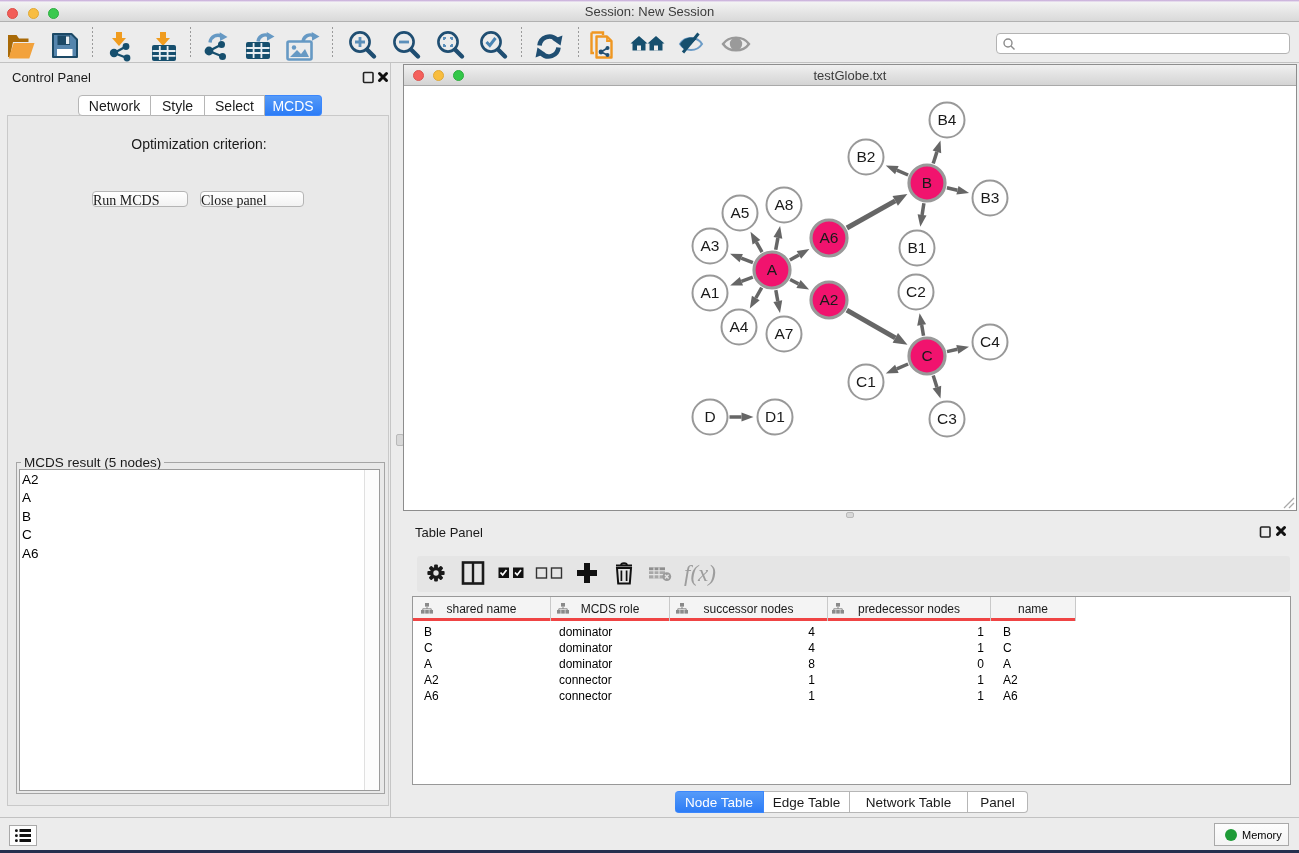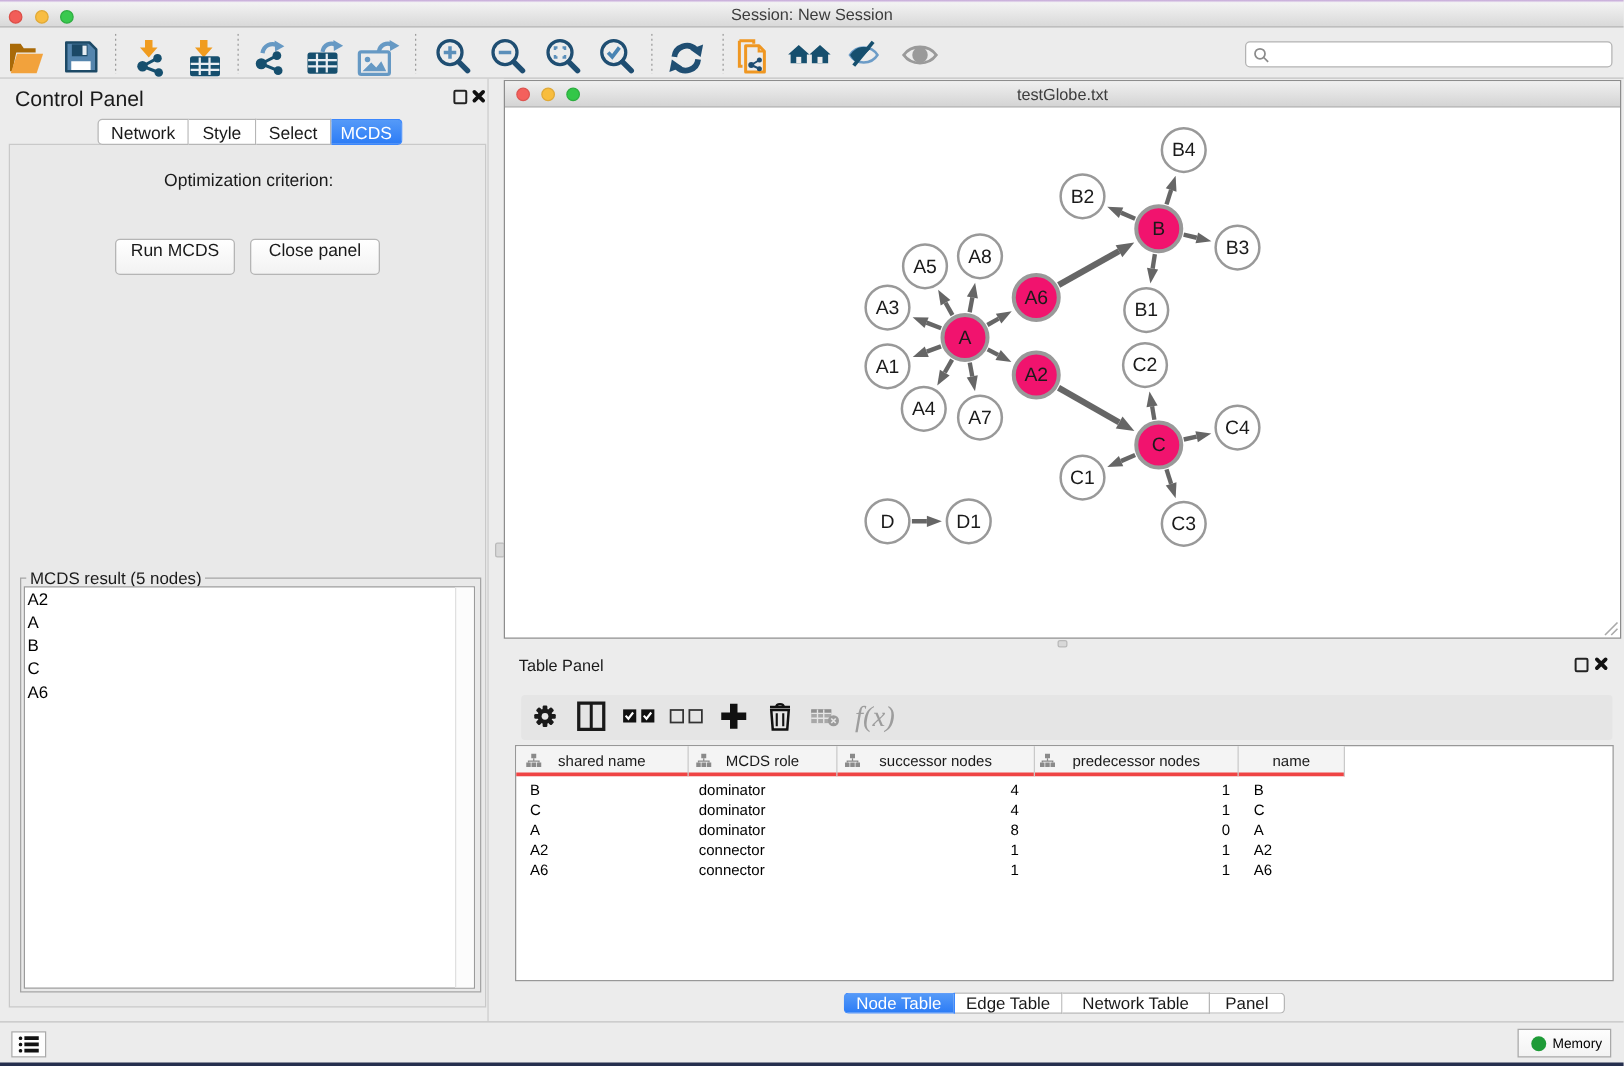--- a/index.html
+++ b/index.html
@@ -15,32 +15,32 @@
 #titlebar .title { width:100%; text-align:center; font-size:13px; color:#3c3c3c; line-height:20px; }
 .tl { position:absolute; border-radius:50%; }
 
 #toolbar { left:0; top:23px; width:1299px; height:40px; background:#ececec; border-bottom:1px solid #c2c2c2; }
 .sep { position:absolute; top:4px; height:32px; width:1px;
   background-image:linear-gradient(#9a9a9a 40%, transparent 40%); background-size:1px 4px; }
 #search { left:996px; top:10px; width:294px; height:21px; background:#fff; border:1px solid #b3b3b3; border-radius:4px; }
 
 
 #cpanel { left:0; top:63px; width:391px; height:754px; background:#ececec; border-right:1px solid #c6c6c6; }
-#cpanel .hdr { position:absolute; left:12px; top:7px; font-size:17px; color:#1a1a1a; }
+#cpanel .hdr { position:absolute; left:12px; top:7px; font-size:13px; color:#1a1a1a; }
 #cptabs { position:absolute; left:78px; top:32px; height:21px; display:flex; font-size:14px; }
 #cptabs .tab { border:1px solid #b6b6b6; border-left:none; background:#fff; color:#1a1a1a;
   display:flex; align-items:center; justify-content:center; }
 #cptabs .tab:first-child { border-left:1px solid #b6b6b6; border-radius:4px 0 0 4px; }
 #cptabs .tab.sel { background:linear-gradient(#559af8,#2c7cf6); color:#fff; border-color:#3b87fd; border-radius:0 4px 4px 0; }
 #cpcontent { position:absolute; left:7px; top:52px; width:382px; height:691px; border:1px solid #c9c9c9; background:#e9e9e9; }
 #optlabel { position:absolute; left:8px; top:73px; width:382px; text-align:center; font-size:14px; color:#1a1a1a; }
 #combo { position:absolute; left:44px; top:95px; width:310px; height:19px; background:#fff; border:1px solid #ababab; border-radius:4px; font-size:14px; color:#000; line-height:17px; padding-left:12px; }
 #combo .spin { position:absolute; right:-1px; top:-1px; width:16px; height:19px; border-radius:0 4px 4px 0;
   background:linear-gradient(#6cb0fb,#2378f6); }
-.btn { position:absolute; height:29px; background:linear-gradient(#ffffff,#f2f2f2); border:1px solid #b5b5b5; border-radius:4px; font-size:14px; color:#1a1a1a; text-align:center; line-height:17px; }
+.btn { position:absolute; height:16px; background:linear-gradient(#ffffff,#f2f2f2); border:1px solid #b5b5b5; border-radius:4px; font-size:14px; color:#1a1a1a; line-height:17px;font-family:Liberation Serif, serif; }
 #grpbox { position:absolute; left:16px; top:389px; width:369px; height:345px; }
 #grpbox .frame { position:absolute; left:0px; top:10px; width:369px; height:332px; border:1px solid #a5a5a5; }
 #grpbox .lbl { position:absolute; left:5px; top:3px; background:#e9e9e9; padding:0 3px; font-size:13.5px; color:#1a1a1a; }
 #grpbox .list { position:absolute; left:3px; top:17px; width:361px; height:322px; background:#fff; border:1px solid #9b9b9b; font-size:13.5px; color:#000; padding-top:1px; }
 #grpbox .vsb { position:absolute; right:0; top:0; width:15px; height:100%; background:#fcfcfc; border-left:1px solid #e0e0e0; }
 #grpbox .item { padding-left:2px; height:18.4px; line-height:18.4px; }
 
 
 #vsplit { left:391px; top:63px; width:12px; height:754px; background:#ececec; }
 #vgrip { left:396px; top:434px; width:8px; height:12px; background:#d8d8d8; border:1px solid #b9b9b9; border-radius:2px; }
@@ -54,21 +54,21 @@
 
 #tpanel { left:403px; top:520px; width:896px; height:297px; background:#ececec; }
 #tpanel .hdr { position:absolute; left:12px; top:5px; font-size:13px; color:#1a1a1a; }
 #ttoolbar { position:absolute; left:14px; top:36px; width:873px; height:36px; background:#e5e5e5; border-radius:3px; }
 #ttable { position:absolute; left:9px; top:76px; width:879px; height:189px; background:#fff; border:1px solid #989898; }
 #thead { position:absolute; left:0; top:0; width:663px; height:24px; background:#f4f4f4; border-bottom:3px solid #ef4444; font-size:12px; color:#1a1a1a; }
 #thead .col { position:absolute; top:0; height:24px; border-right:1px solid #c9c9c9; text-align:center; line-height:24px; }
 #tbody { position:absolute; left:0; top:25px; width:100%; font-size:12px; color:#000; }
 #tbody .row { position:absolute; height:16px; line-height:16px; }
 
-#btabs { position:absolute; left:272px; top:271px; height:22px; display:flex; font-size:13.5px;align-items:center; }
+#btabs { position:absolute; left:272px; top:271px; height:22px; display:flex; font-size:13.5px; }
 #btabs .tab { border:1px solid #b6b6b6; border-left:none; background:#fff; color:#1a1a1a; display:flex; align-items:center; justify-content:center; }
 #btabs .tab.sel { background:linear-gradient(#559af8,#2c7cf6); color:#fff; border-color:#3b87fd; border-radius:4px 0 0 4px; }
 #btabs .tab:last-child { border-radius:0 4px 4px 0; }
 
 
 #statusbar { left:0; top:817px; width:1299px; height:33px; background:#ececec; border-top:1px solid #c2c2c2; }
 #listbtn { position:absolute; left:9px; top:7px; width:28px; height:21px; background:#fdfdfd; border:1px solid #a9a9a9; }
 #membtn { position:absolute; left:1214px; top:5px; width:75px; height:23px; background:linear-gradient(#fdfdfd,#f3f3f3); border:1px solid #a9a9a9; font-size:11px; color:#000; }
 #bottomedge { left:0; top:850px; width:1299px; height:3px; background:#252f4e; }
 </style>

